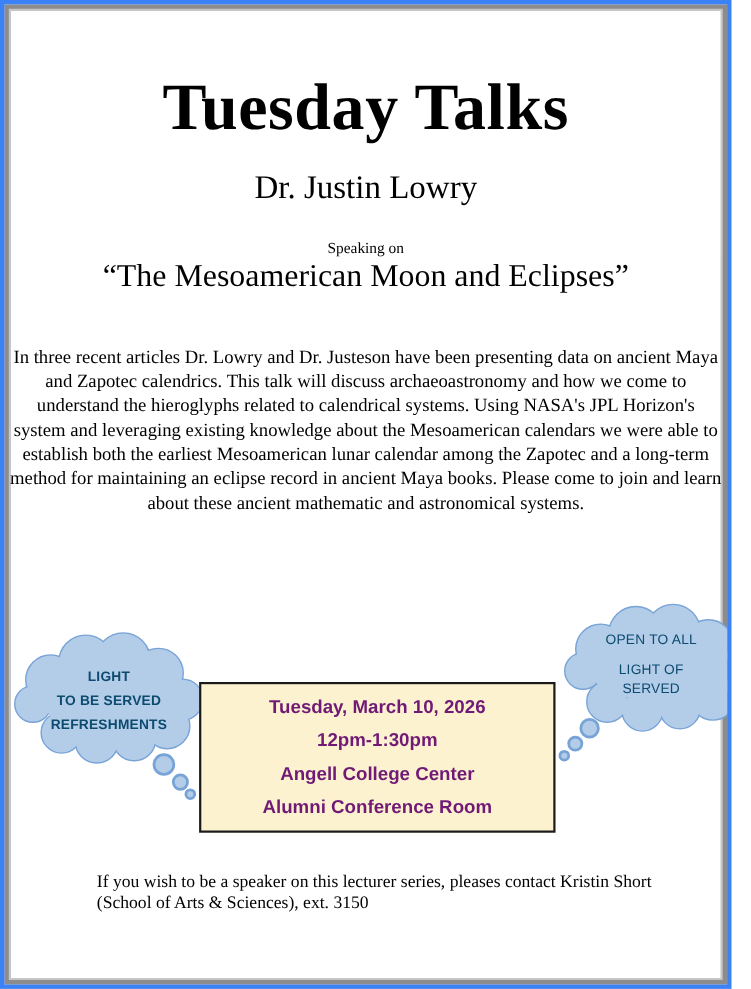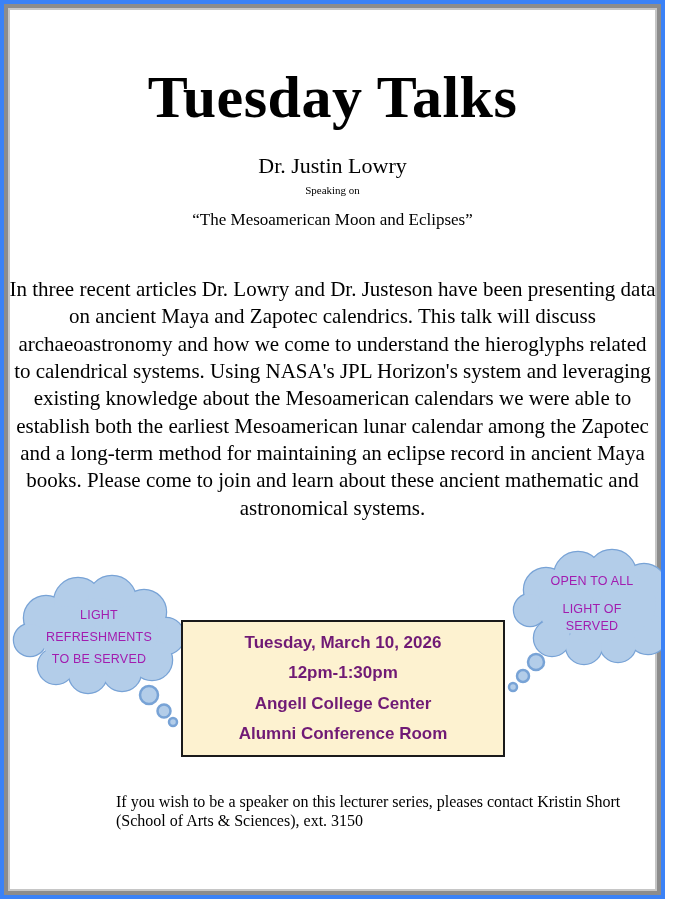--- a/index.html
+++ b/index.html
@@ -22,76 +22,75 @@
     line-height:1.1;
     letter-spacing:0.5px;
   }
   .presents{
     margin-top:24px;
     font-size:15px;
     letter-spacing:1.5px;
   }
   .speaker{
     margin-top:24px;
-    font-size:22px;
+    font-size:30px;
     line-height:1.1;
   }
   .dept{
     margin-top:3px;
     font-size:25px;
     line-height:1.1;
   }
   .speaking-on{
-    margin-top:6px;
-    font-size:11px;
+    margin-top:32px;
+    font-size:14px;
   }
   .talk-title{
-    margin-top:14px;
-    font-size:17px;
+    font-size:29px;
   }
   .abstract{
     margin:46px auto 0 auto;
     width:648px;
-    font-size:21px;
+    font-size:17px;
     line-height:1.3;
   }
   .cloud-svg{position:absolute;}
   .cloud-svg.left{left:8px;top:570px;}
   .cloud-svg.right{left:498px;top:542px;}
   .cloud-edge{fill:var(--bubble-fill);stroke:var(--bubble-stroke);stroke-width:2.5px;}
   .cloud-body{fill:var(--bubble-fill);}
   .bubble-text{
     position:absolute;
     font-family:"Liberation Sans", sans-serif;
     font-size:12.5px;
-    color:#a21caf;
+    color:#0c4a6e;
     text-align:center;
     letter-spacing:0.2px;
   }
-  .bubble-text.left{left:15px;top:600px;width:160px;line-height:22px;}
+  .bubble-text.left{left:15px;top:600px;width:160px;line-height:22px;font-weight:bold;}
   .bubble-text.right{left:508px;top:569px;width:160px;line-height:17px;}
   .bubble-text.right .bline:first-child{margin-bottom:11px;}
   .event-box{
     position:absolute;
     left:177px;top:616px;
     width:324px;height:137px;
     box-sizing:border-box;
     background:var(--event-box-fill);
     border:2px solid var(--event-box-border);
     display:flex;flex-direction:column;justify-content:space-around;
     padding:6px 0;
     font-family:"Liberation Sans", sans-serif;
     font-weight:700;
     font-size:17px;
     color:#701a75;
     align-items:center;
   }
   .footer-note{
     position:absolute;
-    left:112px;top:789px;
+    left:84px;top:789px;
     width:512px;
     text-align:left;
     font-size:16px;
     line-height:18.5px;
     font-family:Liberation Serif, serif;
   }
 </style>
 </head>
 <body>
 
@@ -132,22 +131,22 @@
       <circle cx="18" cy="66" r="16" class="cloud-body"></circle>
       <circle cx="86" cy="62" r="38" class="cloud-body"></circle>
       <circle cx="56" cy="60" r="28" class="cloud-body"></circle>
       <circle cx="118" cy="60" r="28" class="cloud-body"></circle>
       <circle cx="137" cy="121" r="9" class="cloud-edge"></circle>
       <circle cx="152" cy="137" r="6.5" class="cloud-edge"></circle>
       <circle cx="161" cy="148" r="4" class="cloud-edge"></circle>
     </svg>
   <div class="bubble-text left">
     <div class="bline">LIGHT</div>
+    <div class="bline">TO BE SERVED</div>
     <div class="bline">REFRESHMENTS</div>
-    <div class="bline">TO BE SERVED</div>
   </div>
 
   <svg id="cloud-right" class="cloud-svg right" width="182" height="150" viewBox="0 0 182 150">
       <circle cx="44" cy="44" r="22" class="cloud-edge"></circle>
       <circle cx="76" cy="30" r="24" class="cloud-edge"></circle>
       <circle cx="110" cy="28" r="24" class="cloud-edge"></circle>
       <circle cx="142" cy="40" r="22" class="cloud-edge"></circle>
       <circle cx="160" cy="64" r="18" class="cloud-edge"></circle>
       <circle cx="146" cy="88" r="20" class="cloud-edge"></circle>
       <circle cx="116" cy="98" r="18" class="cloud-edge"></circle>

